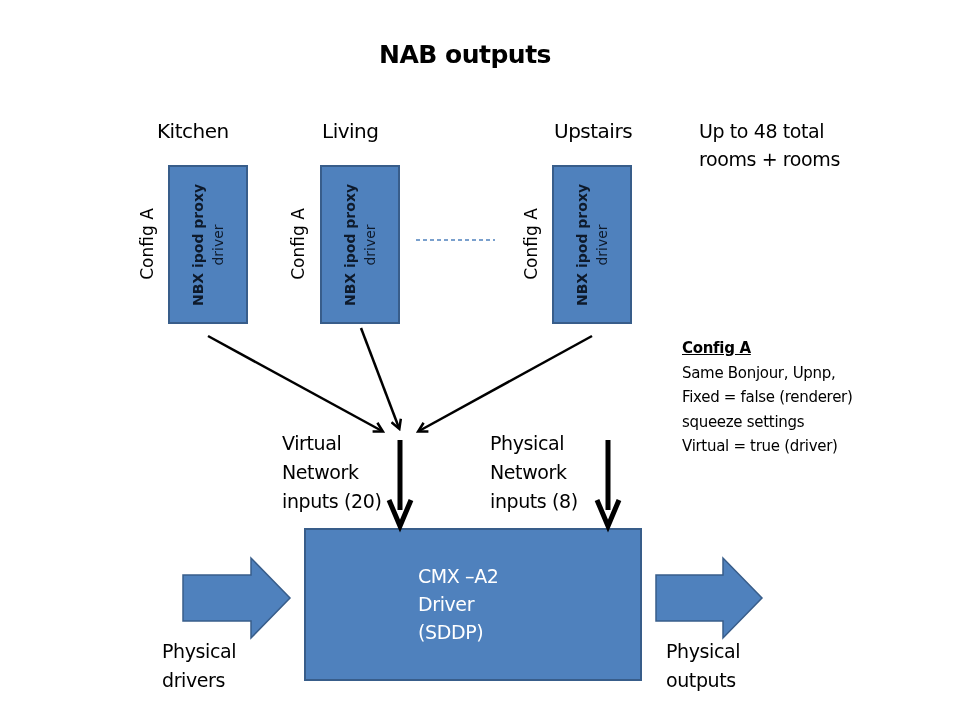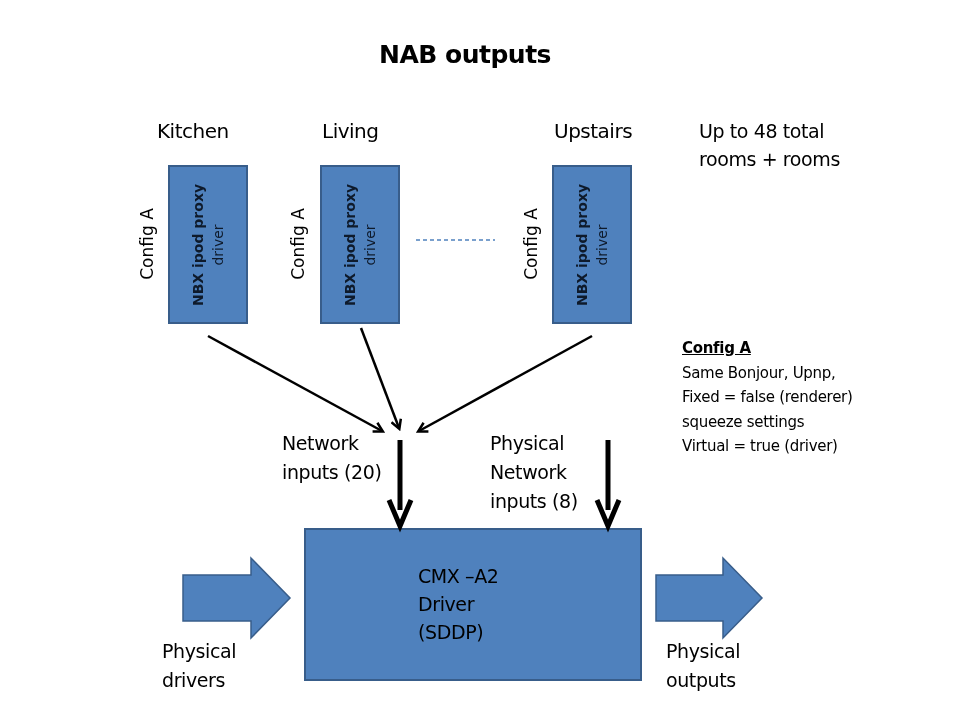--- a/index.html
+++ b/index.html
@@ -9,21 +9,21 @@
   .room-label { top: 119px; font-size: 20px; font-family: "DejaVu Sans", sans-serif; font-weight: normal; letter-spacing: -0.5px; }
   .driver-box { position: absolute; top: 165px; width: 80px; height: 159px; background: #4f81bd; border: 2px solid #385d8a; box-sizing: border-box; }
   .driver-text { position: absolute; left: 50%; top: 50%; width: 150px; transform: translate(-50%,-50%) rotate(-90deg); text-align: center; font-size: 14px; line-height: 20px; font-weight: bold; color: #0e1a2b; font-family: "DejaVu Sans", sans-serif; }
   .driver-text .l2 { font-weight: normal; }
   .config-side { position: absolute; top: 244px; width: 120px; height: 22px; transform: translate(-50%,-50%) rotate(-90deg); text-align: center; font-size: 17px; font-family: "DejaVu Sans", sans-serif; }
   .note { font-size: 19px; line-height: 28px; font-family: "DejaVu Sans", sans-serif; letter-spacing: -0.4px; }
   .cfg { left: 682px; top: 336px; font-size: 15px; line-height: 24.5px; font-family: "DejaVu Sans", sans-serif; letter-spacing: -0.3px; }
   .cfg .hd { font-weight: bold; text-decoration: underline; }
   .label { font-size: 19px; line-height: 29px; font-family: "DejaVu Sans", sans-serif; letter-spacing: -0.4px; }
   #cmx-box { position: absolute; left: 304px; top: 528px; width: 338px; height: 153px; background: #4f81bd; border: 2px solid #385d8a; box-sizing: border-box; }
-  #cmx-text { position: absolute; left: 112px; top: 32px; font-size: 19px; line-height: 28px; color: #000000; font-family: "DejaVu Sans", sans-serif; letter-spacing: -0.4px; }
+  #cmx-text { position: absolute; left: 112px; top: 32px; font-size: 19px; line-height: 28px; color: #ffffff; font-family: "DejaVu Sans", sans-serif; letter-spacing: -0.4px; }
   svg#overlay { position: absolute; left: 0; top: 0; }
 </style>
 </head>
 <body>
 
 <div id="title" class="abs">NAB outputs</div>
 
 <div class="abs room-label" style="left:157px;">Kitchen</div>
 <div class="abs room-label" style="left:322px;">Living</div>
 <div class="abs room-label" style="left:554px;">Upstairs</div>
@@ -58,20 +58,21 @@
 
 <div class="abs cfg">
   <div class="hd">Config A</div>
   <div>Same Bonjour,  Upnp,</div>
   <div>Fixed  = false (renderer)</div>
   <div>squeeze settings</div>
   <div>Virtual = true (driver)</div>
 </div>
 
 <div class="abs label" style="left:282px; top:429px;">
+  <div>Virtual</div>
   <div>Network</div>
   <div>inputs (20)</div>
 </div>
 
 <div class="abs label" style="left:490px; top:429px;">
   <div>Physical</div>
   <div>Network</div>
   <div>inputs (8)</div>
 </div>
 

